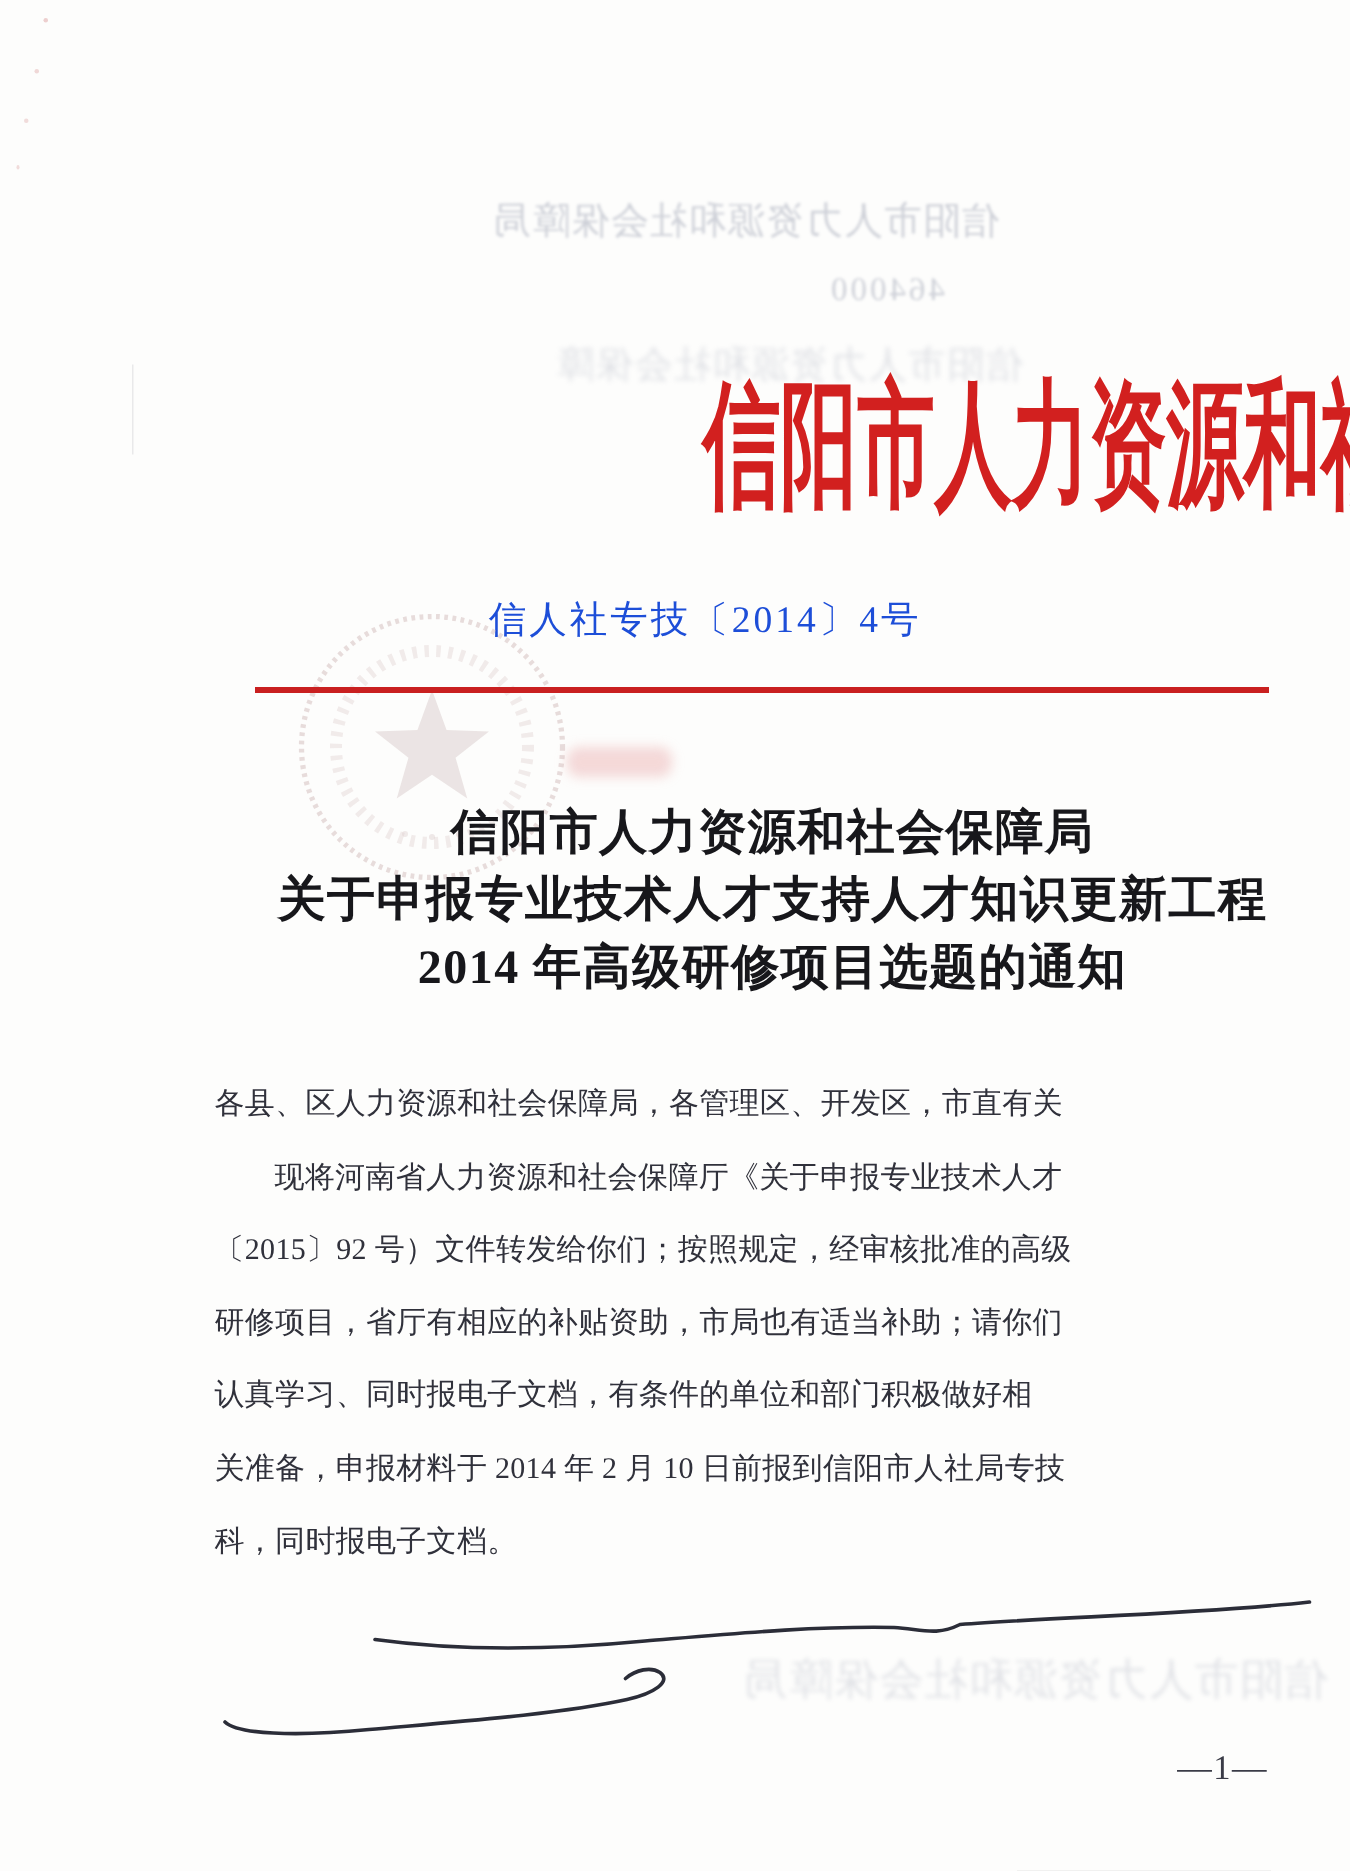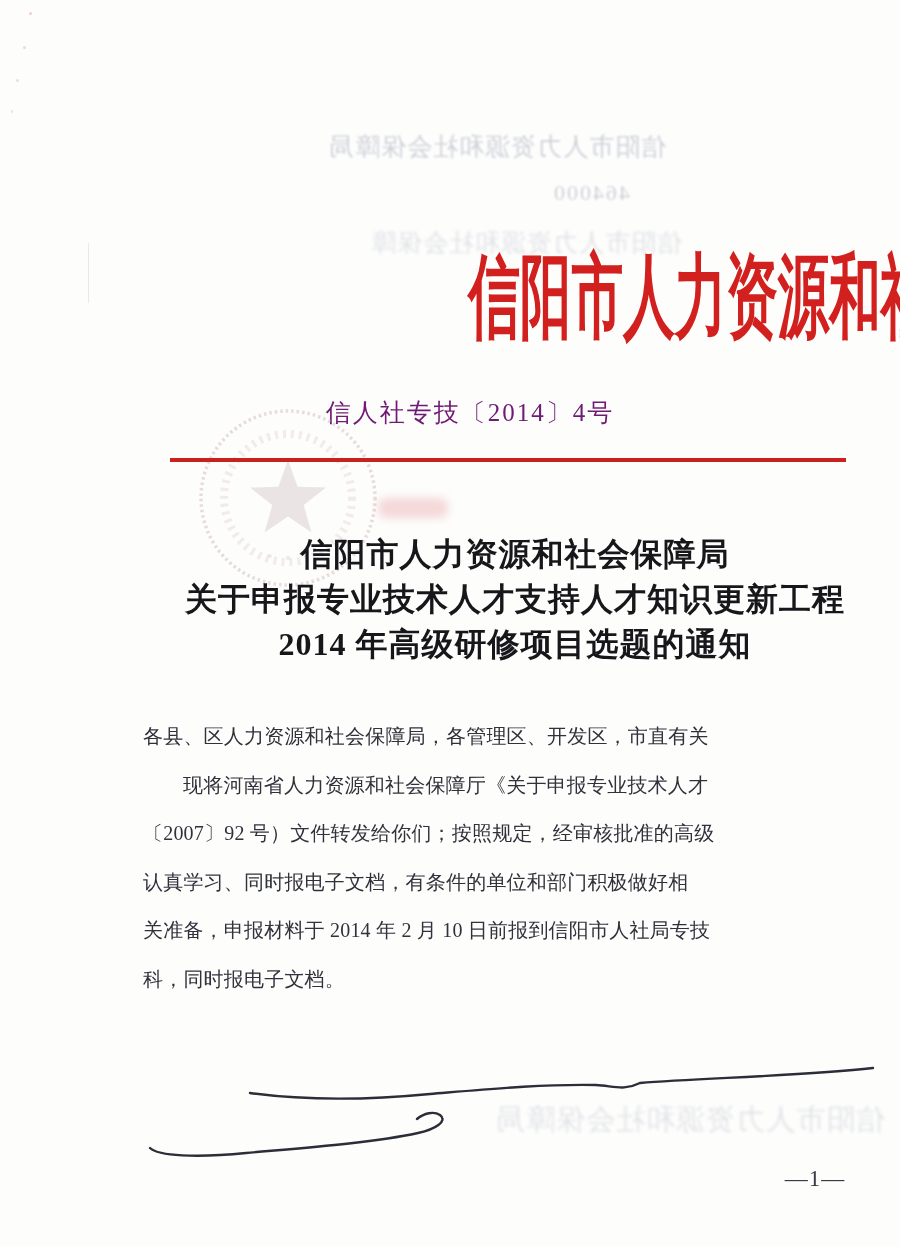--- a/index.html
+++ b/index.html
@@ -27,21 +27,21 @@
     position:absolute;top:238px;left:165px;width:700px;height:120px;
     text-align:center;line-height:118px;white-space:nowrap;
   }
   .org-header span{
     display:inline-block;transform:scaleX(.56);transform-origin:center;
     font-size:92px;font-weight:bold;color:var(--header_red,#d2201f);
     font-family:"Liberation Serif","DejaVu Serif",serif;
   }
   .doc-number{
     position:absolute;top:396px;left:170px;width:600px;text-align:center;
-    font-size:25px;color:#701a75;letter-spacing:2px;white-space:nowrap;
+    font-size:25px;color:#1d4ed8;letter-spacing:2px;white-space:nowrap;
   }
   .red-rule{
     position:absolute;top:458px;left:170px;width:676px;height:4px;
     background:var(--rule_red,#c92020);z-index:5;
   }
   
   .seal{position:absolute;top:398px;left:188px;width:200px;height:200px;z-index:2;opacity:.55;}
   
   .title-block{
     position:absolute;top:532px;left:70px;width:890px;text-align:center;
@@ -108,21 +108,22 @@
 
   <div class="title-block">
     <div>信阳市人力资源和社会保障局</div>
     <div>关于申报专业技术人才支持人才知识更新工程</div>
     <div>2014 年高级研修项目选题的通知</div>
   </div>
 
   <div class="body-block">
     <div class="body-line">各县、区人力资源和社会保障局，各管理区、开发区，市直有关</div>
     <div class="body-line indent">现将河南省人力资源和社会保障厅《关于申报专业技术人才</div>
-    <div class="body-line">〔2007〕92 号）文件转发给你们；按照规定，经审核批准的高级</div>
+    <div class="body-line">〔2015〕92 号）文件转发给你们；按照规定，经审核批准的高级</div>
+    <div class="body-line">研修项目，省厅有相应的补贴资助，市局也有适当补助；请你们</div>
     <div class="body-line">认真学习、同时报电子文档，有条件的单位和部门积极做好相</div>
     <div class="body-line">关准备，申报材料于 2014 年 2 月 10 日前报到信阳市人社局专技</div>
     <div class="body-line">科，同时报电子文档。</div>
   </div>
 
   <svg class="annotation-svg" viewBox="0 0 900 1247">
     <path d="M 250 1093 C 308 1101 368 1100 430 1094
              C 490 1089 542 1084 596 1085
              C 614 1086 624 1091 640 1083
              C 702 1078 802 1076 873 1068" fill="none" stroke="#2b2d38" stroke-width="2.4" stroke-linecap="round"></path>

